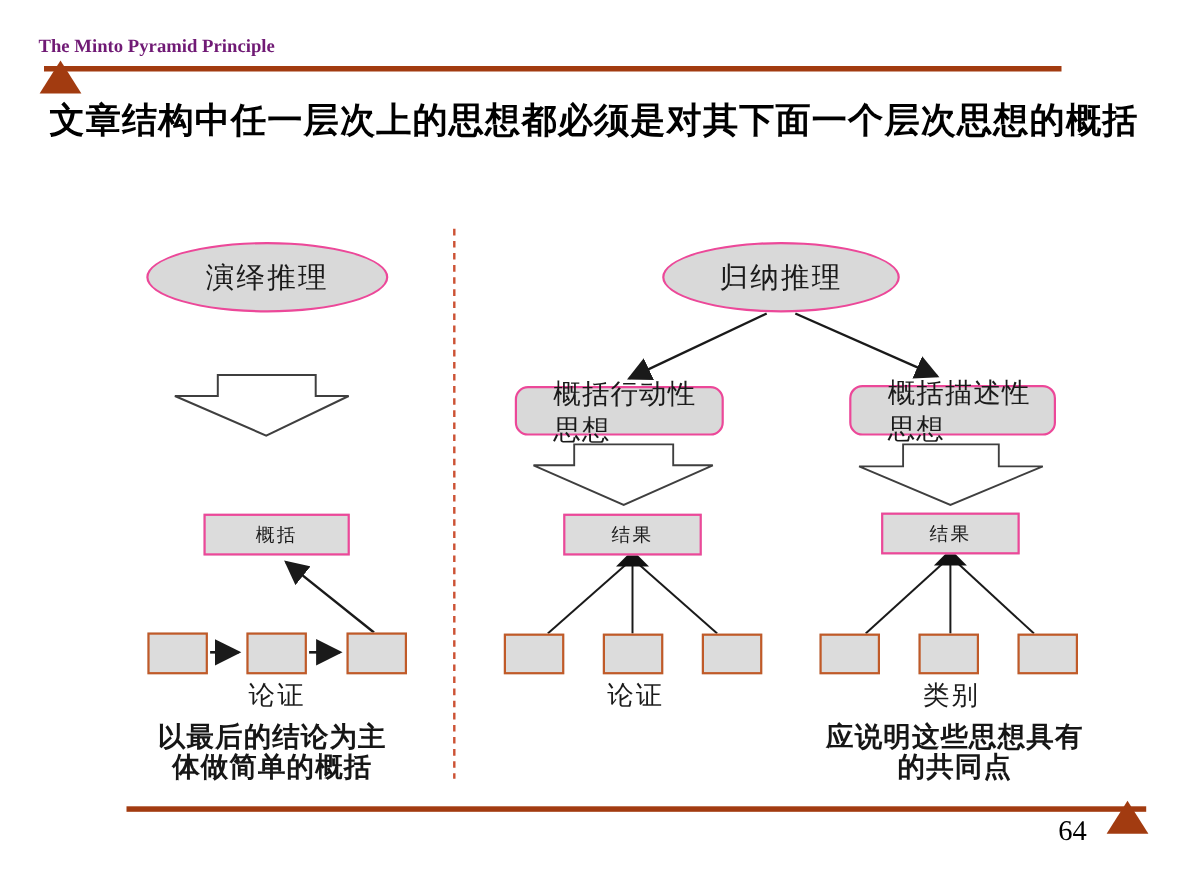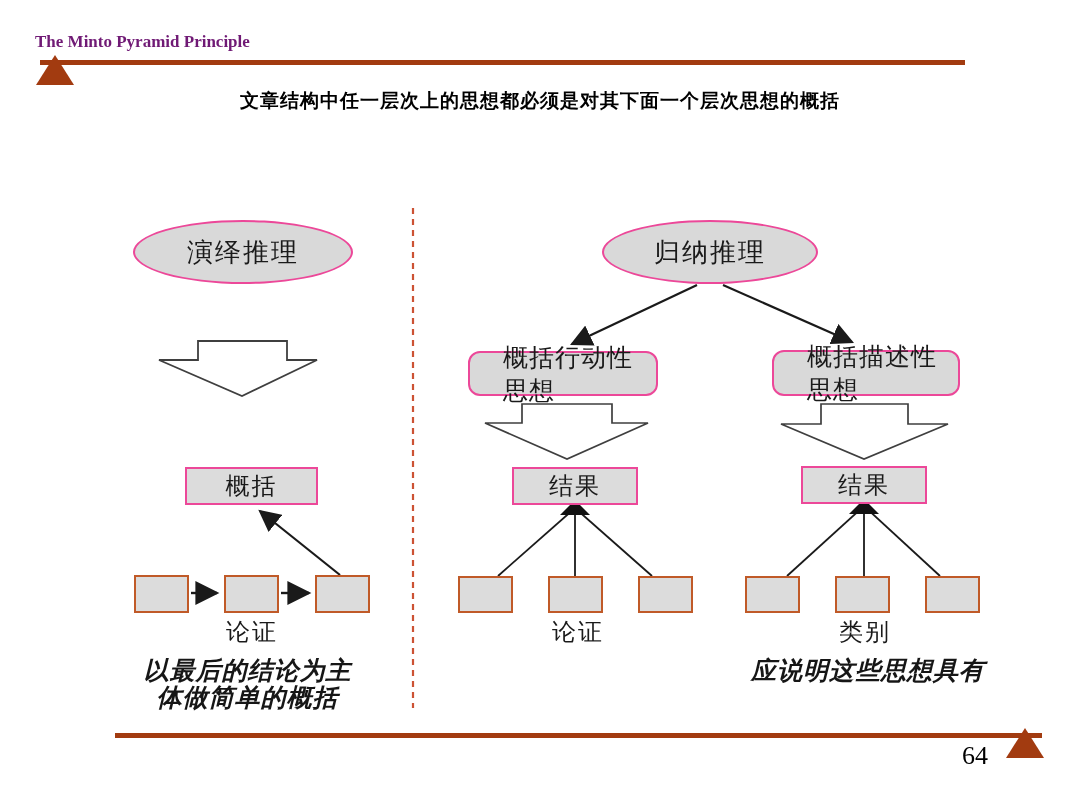--- a/index.html
+++ b/index.html
@@ -9,35 +9,35 @@
   
   .bar{position:absolute;background:#a23b10;}
   .tri-up{position:absolute;width:0;height:0;
           border-left:19px solid transparent;border-right:19px solid transparent;
           border-bottom:30px solid #a23b10;}
 
   .header-label{position:absolute;left:35px;top:32px;
     font-family:"Liberation Serif",serif;font-weight:bold;font-size:17px;color:#701a75;}
 
   .slide-title{position:absolute;left:0;top:88px;width:1080px;text-align:center;
-    font-size:19px;font-weight:bold;color:#000;letter-spacing:1px;}
+    font-size:32px;font-weight:bold;color:#000;letter-spacing:1px;}
 
   
   .shape{position:absolute;background:#d9d9d9;border:2px solid #ec4899;
     display:flex;align-items:center;justify-content:center;
     font-family:"Liberation Serif",serif;color:#1a1a1a;box-sizing:border-box;}
   .ellipse{border-radius:50%;font-size:26px;letter-spacing:2px;}
   .rrect{border-radius:12px;font-size:25px;letter-spacing:1px;padding-left:33px;}
-  .rect{font-size:24px;letter-spacing:2px;border-width:2.5px;background:#dcdcdc;}
+  .rect{font-size:17px;letter-spacing:2px;border-width:2.5px;background:#dcdcdc;}
   .smallbox{background:#dcdcdc;border:2px solid #c05a28;}
 
   .lbl{position:absolute;text-align:center;font-family:"Liberation Serif",serif;
        font-size:24px;color:#1a1a1a;letter-spacing:2px;}
   .caption{position:absolute;text-align:center;font-size:25px;font-weight:bold;
-       color:#161616;line-height:27px;letter-spacing:1px;font-style:italic;}
+       color:#161616;line-height:27px;letter-spacing:1px;}
 
   .page-num{position:absolute;left:958px;top:741px;width:34px;text-align:center;
        font-family:"Liberation Serif",serif;font-size:26px;color:#000;}
 
   svg.connectors{position:absolute;left:0;top:0;pointer-events:none;}
 </style>
 </head>
 <body>
 
 <div class="header-label">The Minto Pyramid Principle</div>
@@ -123,17 +123,18 @@
 <div class="shape smallbox" style="left:835px;top:576px;width:55px;height:37px;"></div>
 <div class="shape smallbox" style="left:925px;top:576px;width:55px;height:37px;"></div>
 
 <div class="lbl" style="left:523px;top:616px;width:110px;">论证</div>
 <div class="lbl" style="left:810px;top:616px;width:110px;">类别</div>
 
 <div class="caption" style="left:440px;top:657px;width:275px;">
 </div>
 <div class="caption" style="left:728px;top:657px;width:280px;">
   <div>应说明这些思想具有</div>
+  <div>的共同点</div>
 </div>
 
 <div class="bar" style="left:115px;top:733px;width:927px;height:5px;"></div>
 <div class="tri-up" style="left:1006px;top:728px;"></div>
 <div class="page-num">64</div>
 
 </body></html>

